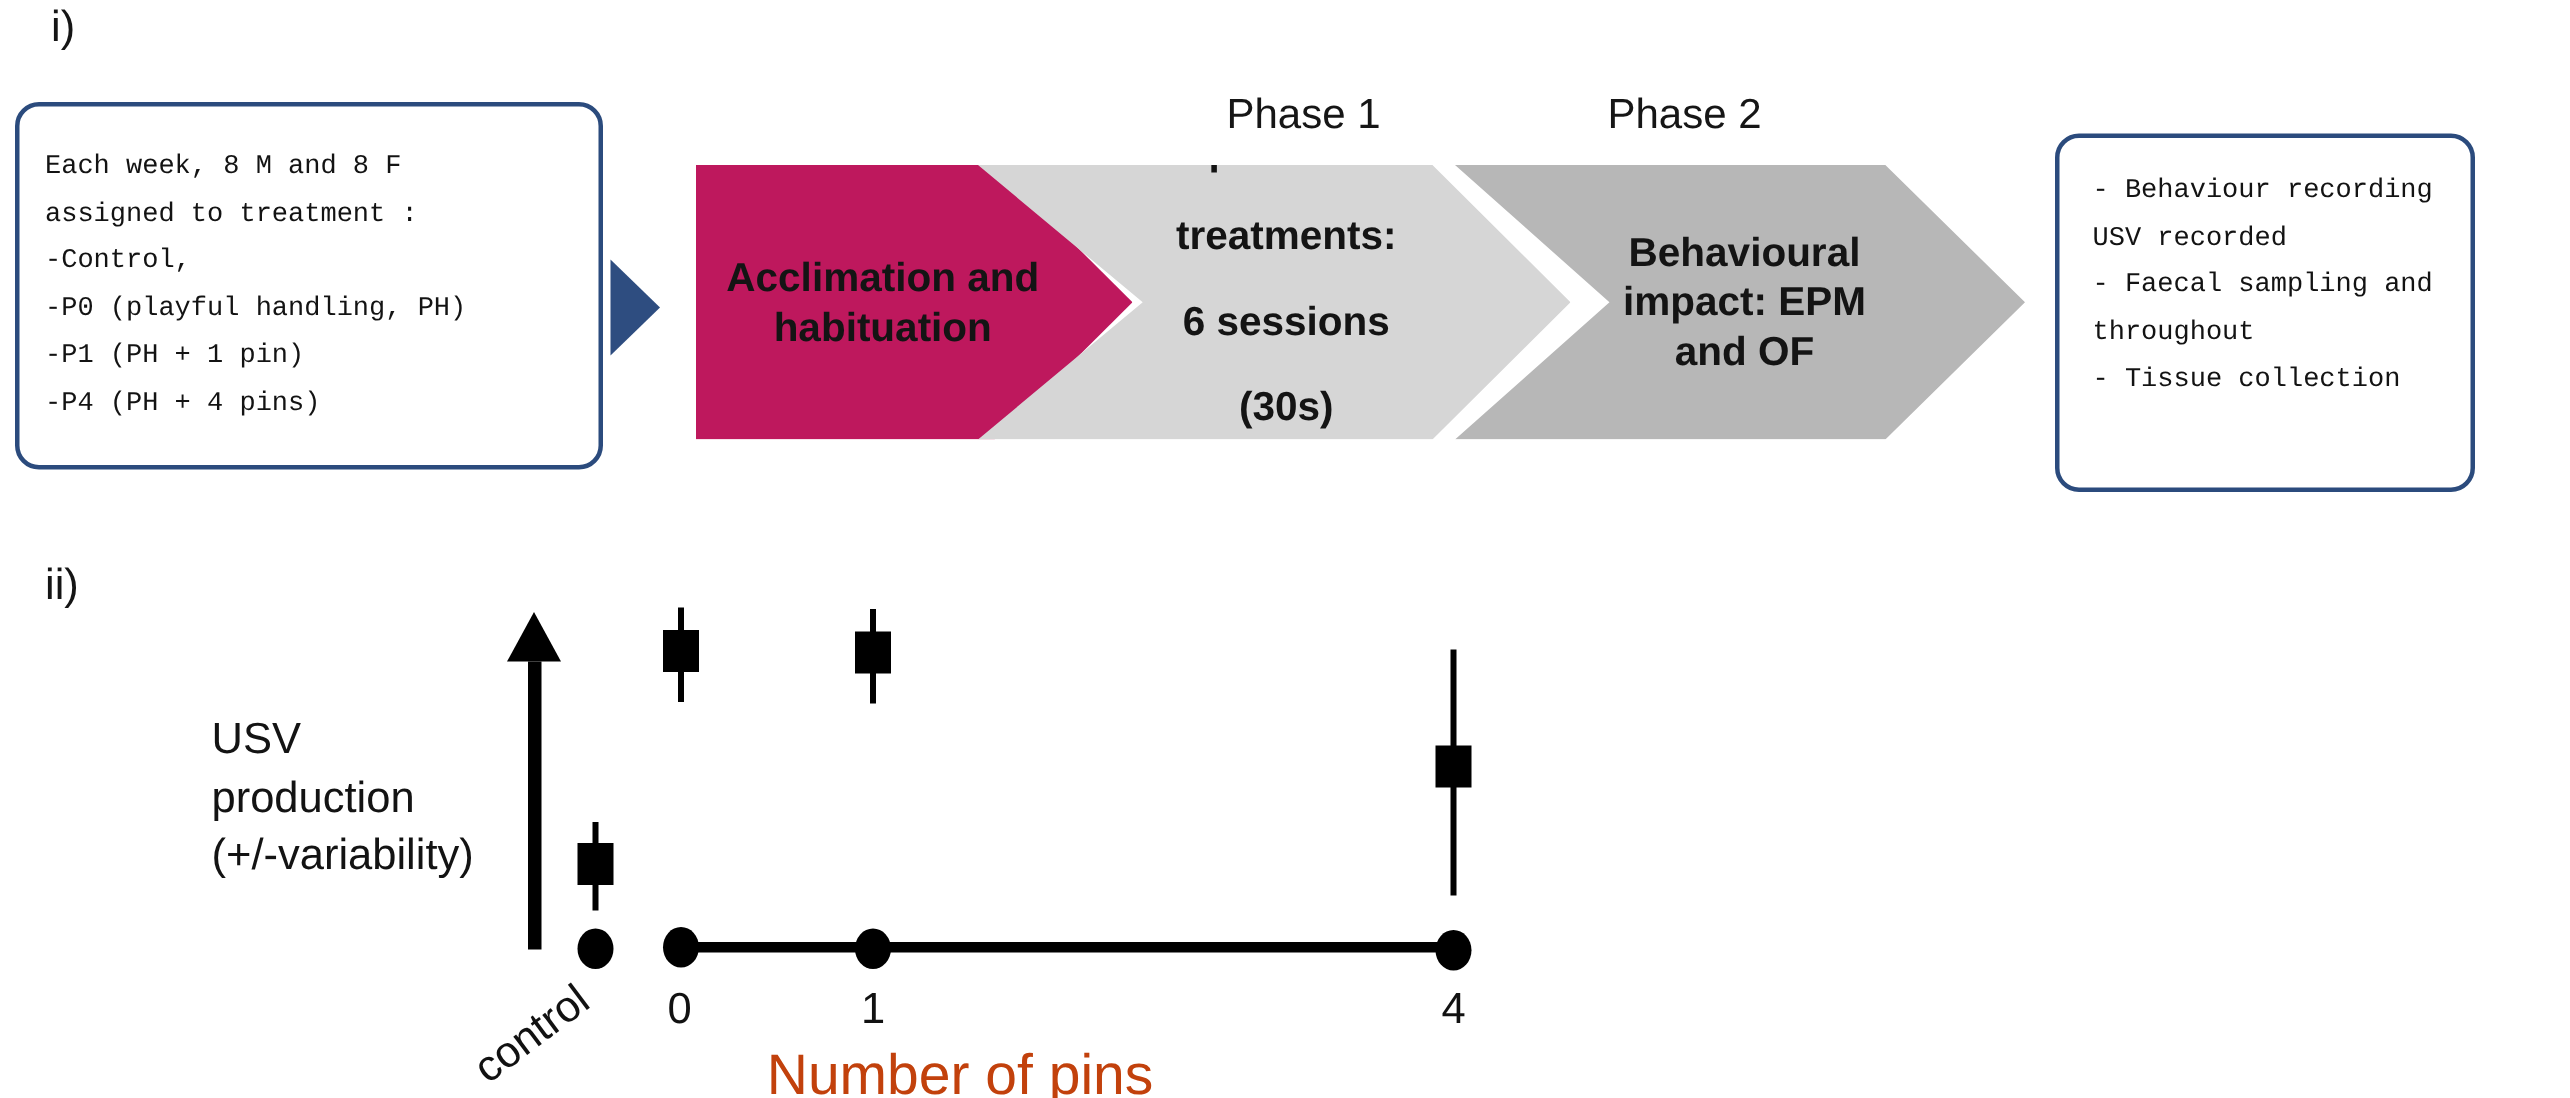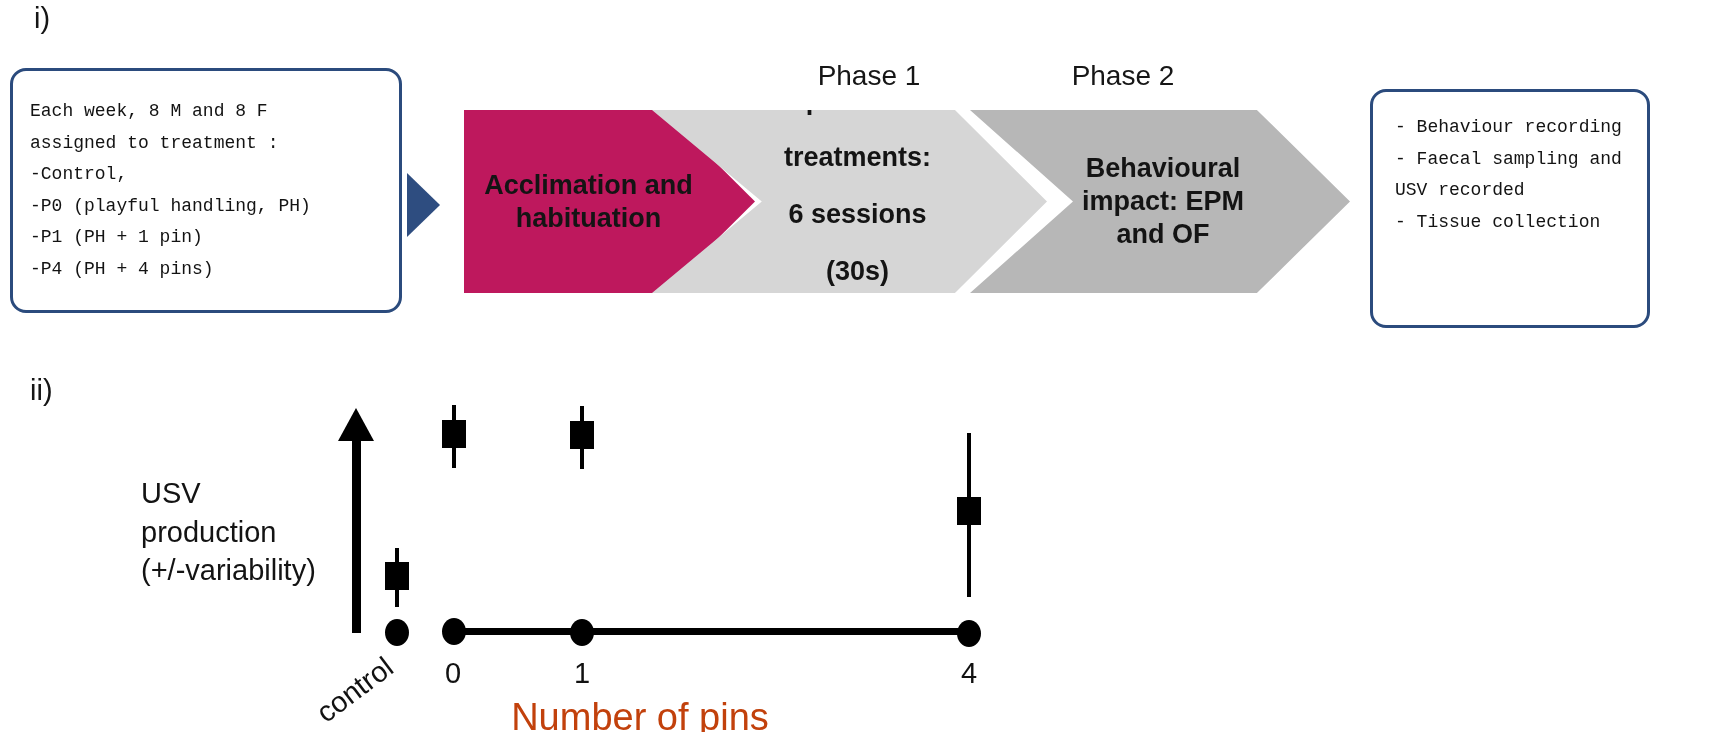--- a/index.html
+++ b/index.html
@@ -90,22 +90,23 @@
       <div>impact: EPM</div>
       <div>and OF</div>
     </div>
   </div>
 
   <div class="phase-label" style="left:821px;margin-left:48px;">Phase 1</div>
   <div class="phase-label" style="left:1123px;">Phase 2</div>
 
   <div id="right-box" class="callout">
     <div class="line">- Behaviour recording</div>
+    <div class="line">USV recorded</div>
     <div class="line">- Faecal sampling and</div>
-    <div class="line">USV recorded</div>
+    <div class="line">throughout</div>
     <div class="line">- Tissue collection</div>
   </div>
 
   <div class="abs part-label" style="left:30px;top:374px;">ii)</div>
 
   <div id="y-axis-label" class="abs">
     <div>USV</div>
     <div>production</div>
     <div>(+/-variability)</div>
   </div>

